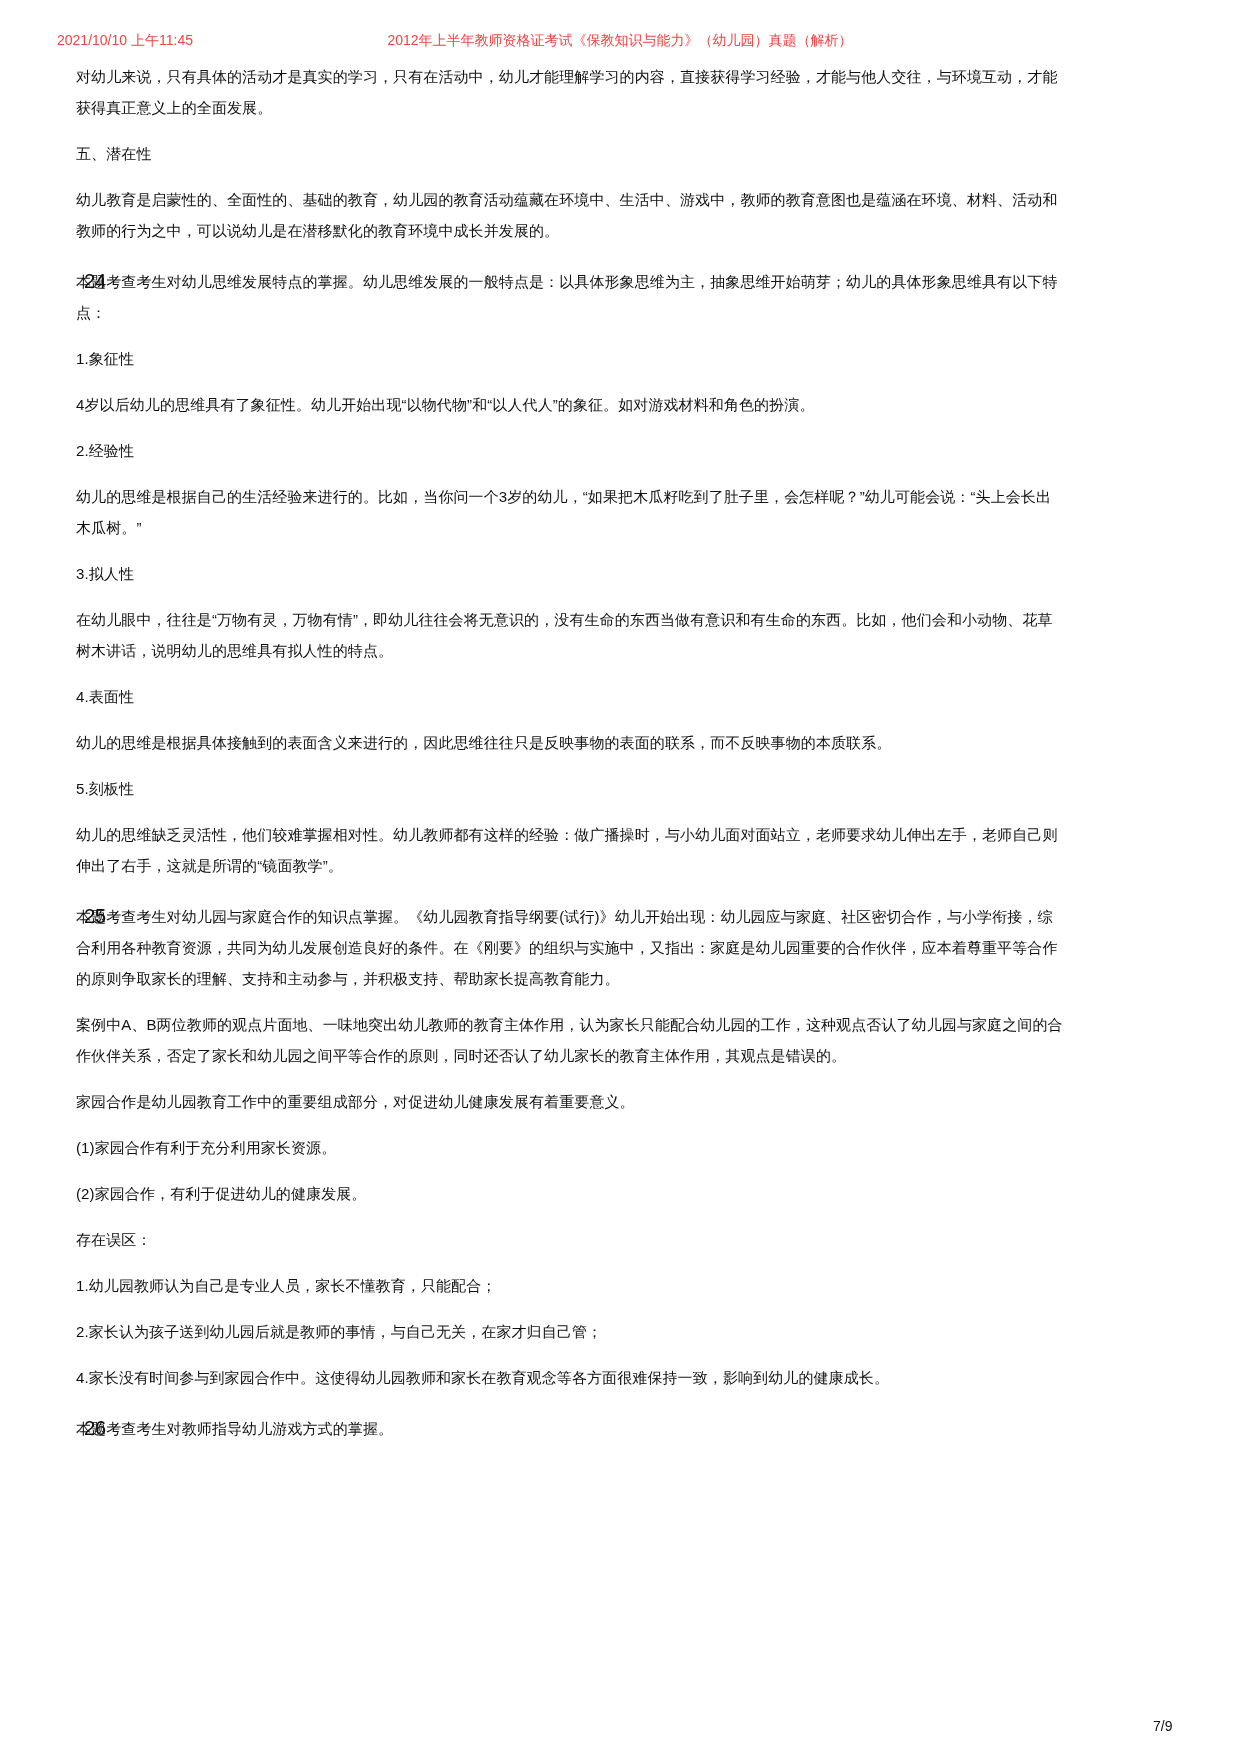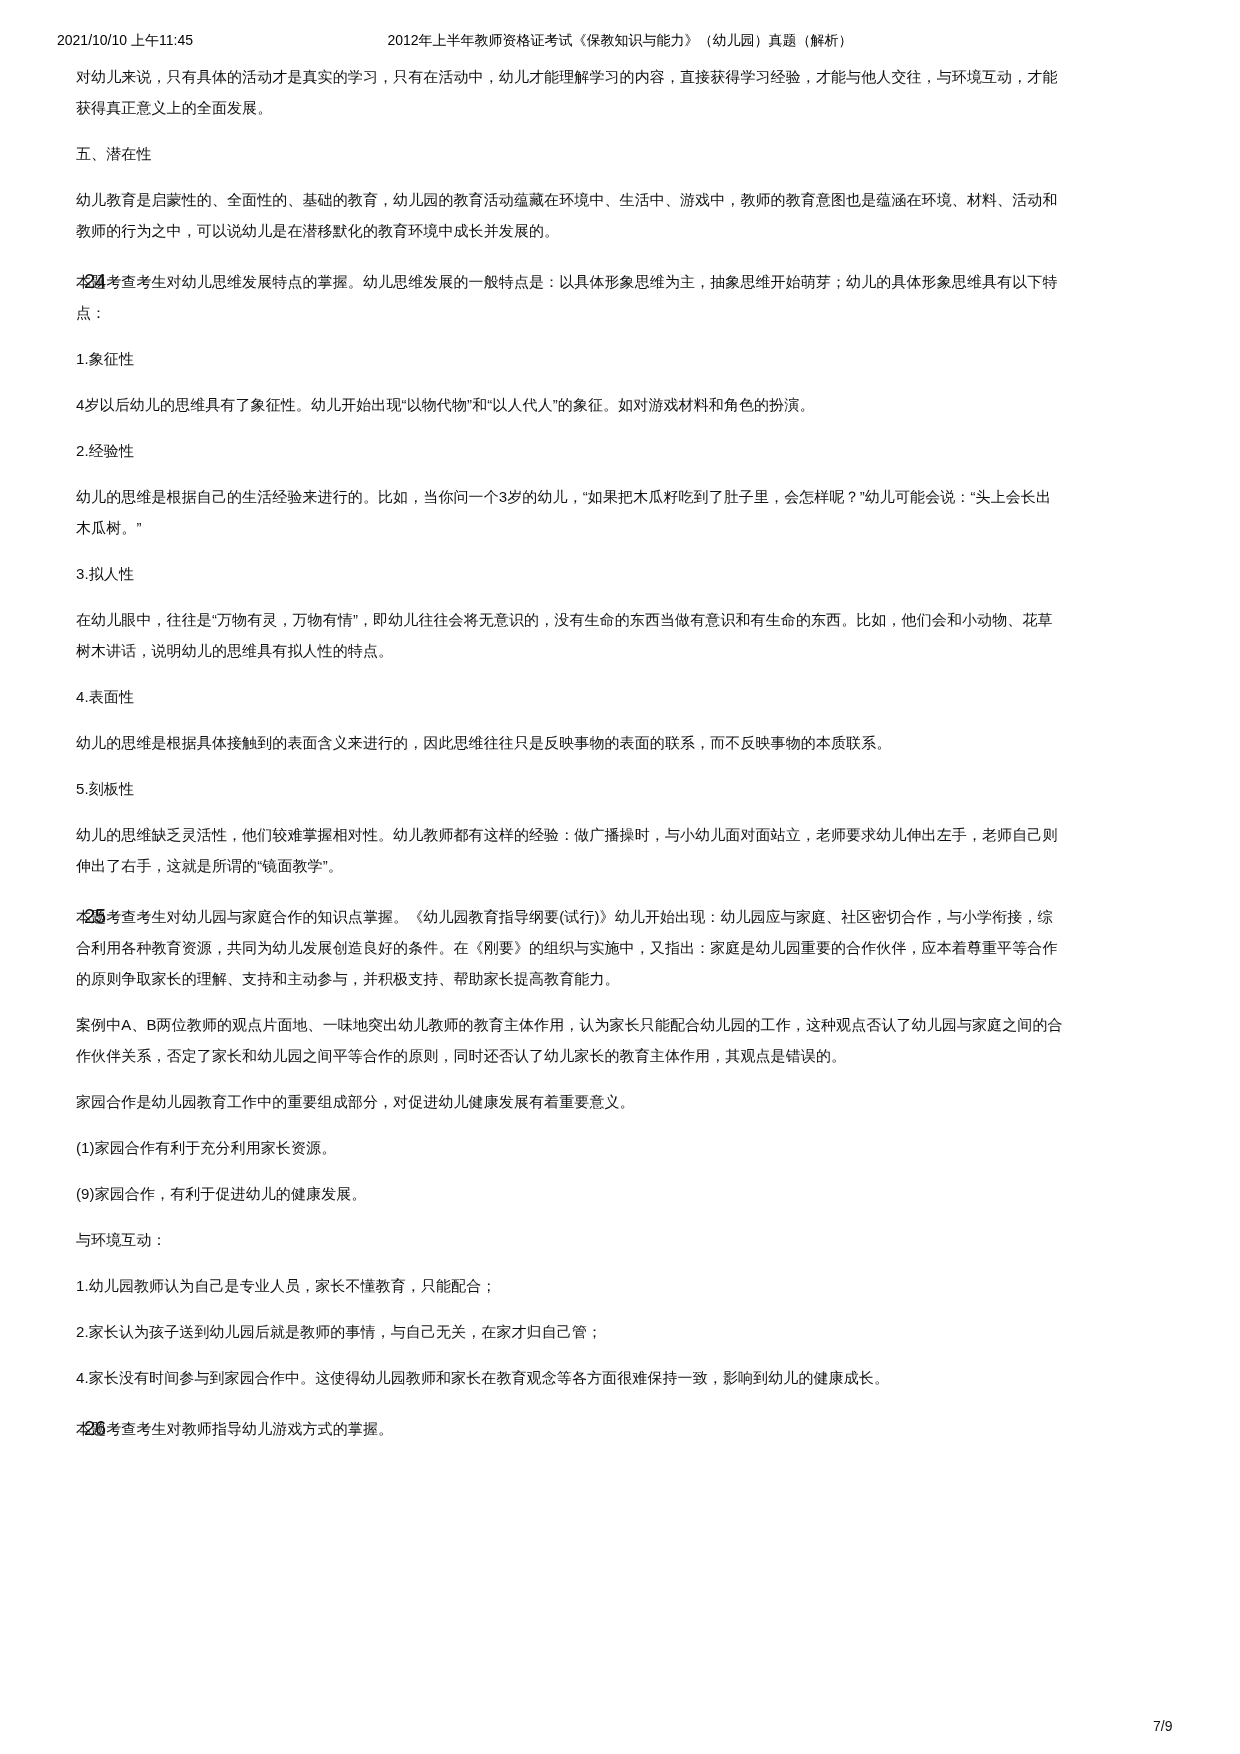--- a/index.html
+++ b/index.html
@@ -16,21 +16,21 @@
     color: #111111;
   }
   .print-header {
     position: absolute;
     top: 30px;
     left: 0;
     width: 1240px;
     height: 20px;
     font-size: 14px;
     line-height: 20px;
-    color: #000000;
+    color: #ef4444;
   }
   .print-header .timestamp {
     position: absolute;
     left: 57px;
     top: 0;
   }
   .print-header .doc-title {
     position: absolute;
     left: 0;
     width: 1240px;
@@ -101,22 +101,22 @@
     <p class="para">5.刻板性</p>
     <p class="para" style="margin-bottom:20px">幼儿的思维缺乏灵活性，他们较难掌握相对性。幼儿教师都有这样的经验：做广播操时，与小幼儿面对面站立，老师要求幼儿伸出左手，老师自己则伸出了右手，这就是所谓的“镜面教学”。</p>
   </div>
 
   <div class="q-block">
     <span class="q-num">25</span>
     <p class="para" style="margin-top:0">本题考查考生对幼儿园与家庭合作的知识点掌握。《幼儿园教育指导纲要(试行)》幼儿开始出现：幼儿园应与家庭、社区密切合作，与小学衔接，综合利用各种教育资源，共同为幼儿发展创造良好的条件。在《刚要》的组织与实施中，又指出：家庭是幼儿园重要的合作伙伴，应本着尊重平等合作的原则争取家长的理解、支持和主动参与，并积极支持、帮助家长提高教育能力。</p>
     <p class="para">案例中A、B两位教师的观点片面地、一味地突出幼儿教师的教育主体作用，认为家长只能配合幼儿园的工作，这种观点否认了幼儿园与家庭之间的合作伙伴关系，否定了家长和幼儿园之间平等合作的原则，同时还否认了幼儿家长的教育主体作用，其观点是错误的。</p>
     <p class="para">家园合作是幼儿园教育工作中的重要组成部分，对促进幼儿健康发展有着重要意义。</p>
     <p class="para">(1)家园合作有利于充分利用家长资源。</p>
-    <p class="para">(9)家园合作，有利于促进幼儿的健康发展。</p>
-    <p class="para">与环境互动：</p>
+    <p class="para">(2)家园合作，有利于促进幼儿的健康发展。</p>
+    <p class="para">存在误区：</p>
     <p class="para">1.幼儿园教师认为自己是专业人员，家长不懂教育，只能配合；</p>
     <p class="para">2.家长认为孩子送到幼儿园后就是教师的事情，与自己无关，在家才归自己管；</p>
     <p class="para" style="margin-bottom:20px">4.家长没有时间参与到家园合作中。这使得幼儿园教师和家长在教育观念等各方面很难保持一致，影响到幼儿的健康成长。</p>
   </div>
 
   <div class="q-block">
     <span class="q-num">26</span>
     <p class="para" style="margin-top:0">本题考查考生对教师指导幼儿游戏方式的掌握。</p>
   </div>
 

